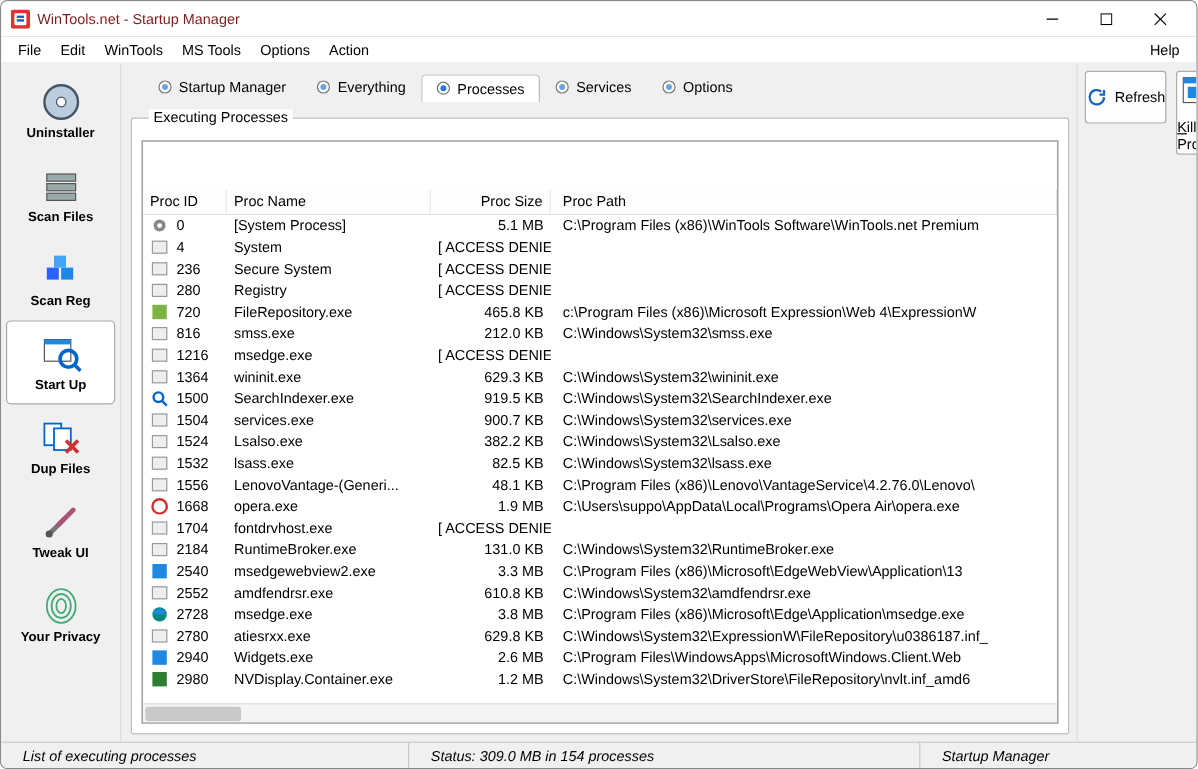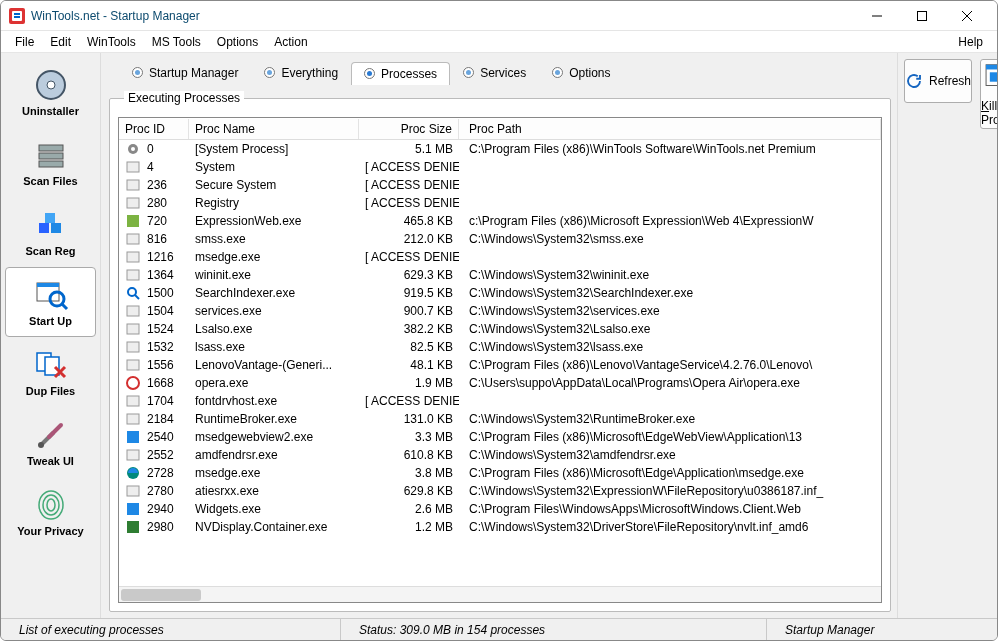--- a/index.html
+++ b/index.html
@@ -1,21 +1,21 @@
 <!DOCTYPE html>
 <html><head>
 <meta charset="utf-8">
 <style>
 * { box-sizing: border-box; margin: 0; padding: 0; font-family: "Segoe UI", Tahoma, sans-serif; font-size: 12px; }
 body { background: #fff; width: 998px; height: 641px; display: flex; flex-direction: column; border: 1px solid #888; border-radius: 6px; overflow: hidden; }
 
 
 .titlebar { display: flex; align-items: center; height: 30px; padding: 0 8px; background: #fff; border-bottom: 1px solid #e5e5e5; }
 .titlebar .app-icon { width: 16px; height: 16px; margin-right: 6px; }
-.titlebar .title { flex: 1; font-size: 12px; color: #0c4a6e; }
+.titlebar .title { flex: 1; font-size: 12px; color: #7f1d1d; }
 .win-controls { display: flex; gap: 0; }
 .win-btn { width: 45px; height: 30px; display: flex; align-items: center; justify-content: center; cursor: pointer; color:#000; }
 
 
 .menubar { display: flex; align-items: center; height: 22px; padding: 0 6px; background: #fff; border-bottom: 1px solid #e6e6e6; }
 .menubar .menu-item { padding: 2px 8px; cursor: pointer; }
 .menubar .spacer { flex: 1; }
 
 
 .main { flex: 1; display: flex; background: #f0f0f0; overflow: hidden; }
@@ -33,21 +33,21 @@
 .tab { display: flex; align-items: center; gap: 6px; padding: 4px 12px; border: 1px solid transparent; border-bottom: none; border-radius: 4px 4px 0 0; cursor: pointer; }
 .tab.active { background: #fff; border-color: #bbb; position:relative; top:1px; }
 .radio { width: 11px; height: 11px; border: 1px solid #777; border-radius: 50%; display: inline-flex; align-items: center; justify-content: center; background:#fff;}
 .radio .dot { width: 5px; height: 5px; border-radius: 50%; background: #2a7ad2; }
 
 .groupbox { flex: 1; border: 1px solid #bbb; background: #fff; border-radius: 2px; display: flex; flex-direction: column; position: relative; padding: 12px 8px 8px 8px; overflow:hidden; }
 .group-title { position: absolute; top: -8px; left: 12px; background: #f0f0f0; padding: 0 4px; font-size: 12px; }
 .groupbox-wrap { position:relative; flex:1; display:flex; flex-direction:column; margin-top:6px; }
 
 .listview { flex:1; border: 1px solid #888; background: #fff; overflow: hidden; display:flex; flex-direction:column; position:relative; }
-.lv-header { display: flex; background: #fff; border-bottom: 1px solid #ddd; height: 22px; align-items:center; }
+.lv-header { display: flex; background: #fff; border-bottom: 1px solid #ddd; height: 22px; align-items:center;margin-top:39px; }
 .lv-header .col { padding: 3px 6px; border-right: 1px solid #e3e3e3; font-size: 12px; color: #000; background: #fdfdfd; }
 .lv-body { flex:1; overflow-y: auto; overflow-x:hidden; }
 .row { display: flex; height: 18px; align-items: center; white-space: nowrap; }
 .row .c { padding: 0 6px; overflow: hidden; text-overflow: clip; font-size: 12px; }
 .col-id, .c-id { width: 70px; }
 .col-name, .c-name { width: 170px; }
 .col-size, .c-size { width: 100px; text-align: right; }
 .col-path, .c-path { flex: 1; padding-left:10px !important;}
 .row .pi { width:16px; height:14px; margin-left:6px; flex-shrink:0; display:flex; align-items:center; justify-content:center;}
 .lv-hscroll { height:16px; border-top:1px solid #ddd; background:#f4f4f4; display:flex; align-items:center;}
@@ -265,21 +265,21 @@
                 <div class="c c-size">[ ACCESS DENIED ]</div>
                 <div class="c c-path"></div>
               </div>
               <div class="row">
                 <span class="pi">
                   <svg width="14" height="14" viewBox="0 0 14 14">
                     <rect x="1" y="1" width="12" height="12" fill="#7cb342"></rect>
                   </svg>
                 </span>
                 <div class="c c-id" style="width:48px">720</div>
-                <div class="c c-name">ExpressionWeb.exe</div>
+                <div class="c c-name">FileRepository.exe</div>
                 <div class="c c-size">465.8 KB</div>
                 <div class="c c-path">c:\Program Files (x86)\Microsoft Expression\Web 4\ExpressionW</div>
               </div>
               <div class="row">
                 <span class="pi">
                   <svg width="14" height="14" viewBox="0 0 14 14">
                     <rect x="1" y="2" width="12" height="10" fill="#eee" stroke="#999"></rect>
                   </svg>
                 </span>
                 <div class="c c-id" style="width:48px">816</div>

